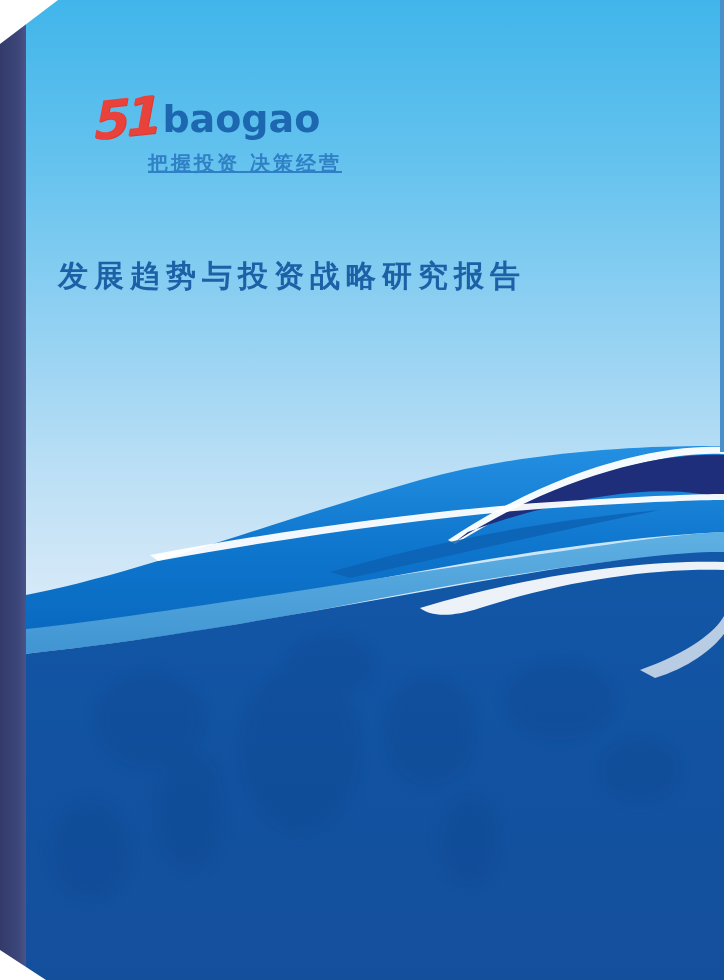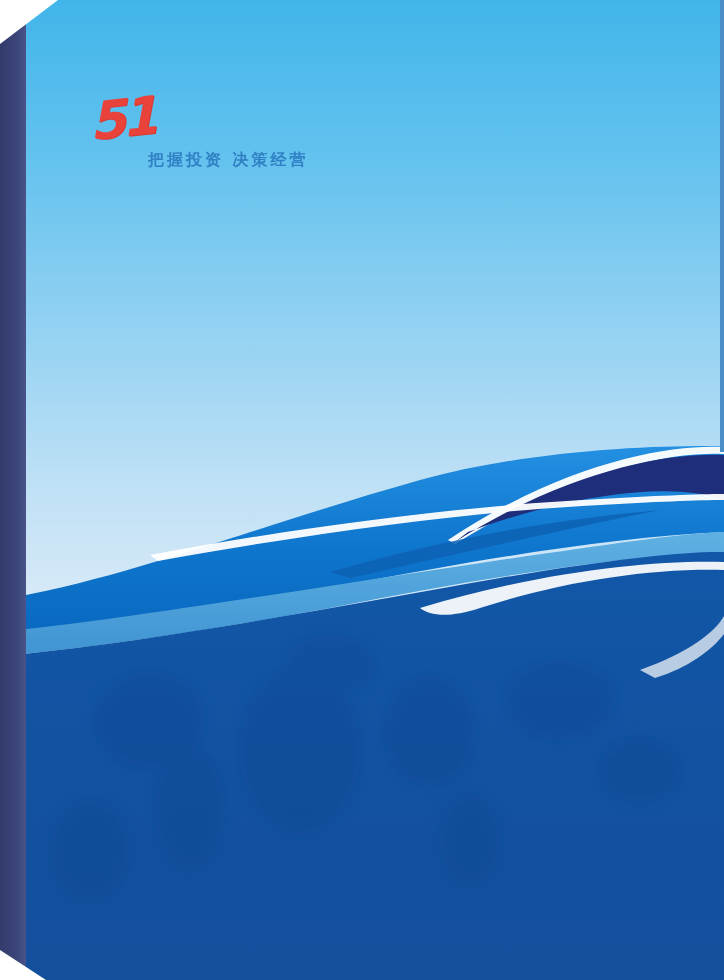--- a/index.html
+++ b/index.html
@@ -28,22 +28,22 @@
     font-size:52px;font-weight:bold;font-style:italic;
     color:#e8423b;line-height:1;transform:rotate(-6deg) skewX(-6deg);
     letter-spacing:-4px;margin-right:4px;
     text-shadow:1px 1px 0 #d93a33;
   }
   .logo-name{
     font-size:38px;font-weight:bold;color:#1c67b0;line-height:1;
     letter-spacing:0px;margin-top:8px;
   }
   .logo-tagline{
-    font-size:16px;font-weight:bold;color:#2f80c4;
-    letter-spacing:3px;margin-top:6px;margin-left:54px;
+    font-size:20px;font-weight:bold;color:#2f80c4;
+    letter-spacing:3px;margin-top:6px;margin-left:54px;text-decoration:underline;
   }
   
   .report-title{
     position:absolute;left:58px;top:252px;width:640px;z-index:8;
     color:#1c60a6;font-weight:bold;font-size:30px;line-height:47px;
     letter-spacing:6px;
   }
   
   .waves{position:absolute;left:0;bottom:0;width:724px;height:560px;z-index:1;}
 </style>
@@ -108,20 +108,22 @@
   </svg>
 
   <div class="right-border"></div>
   <div class="left-border"></div>
   <div class="corner corner-tl"></div>
   <div class="corner corner-bl"></div>
 
   <div class="logo">
     <div class="logo-row">
       <span class="logo-mark">51</span>
+      <span class="logo-name">baogao</span>
     </div>
     <div class="logo-tagline">把握投资 决策经营</div>
   </div>
 
   <div class="report-title">
+    <div>发展趋势与投资战略研究报告</div>
   </div>
 
 </div>
 
 </body></html>

